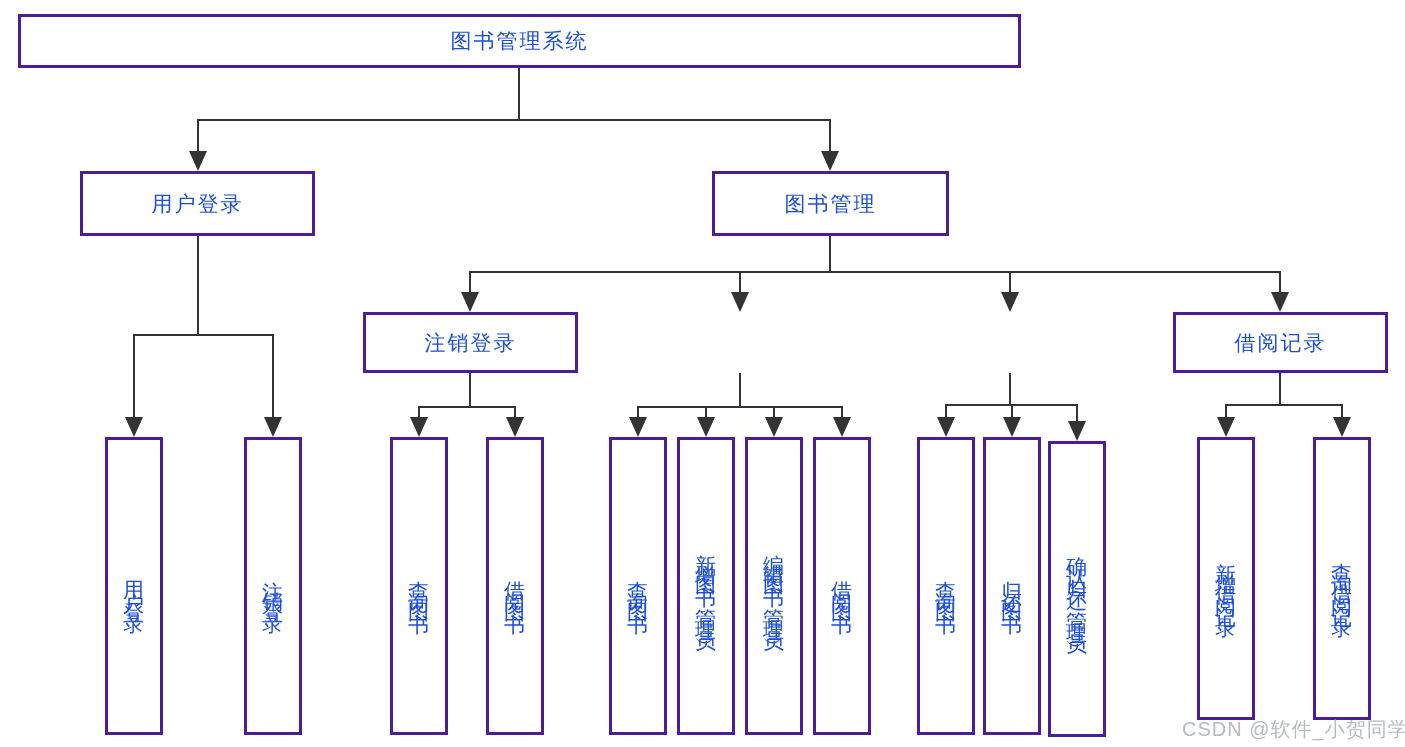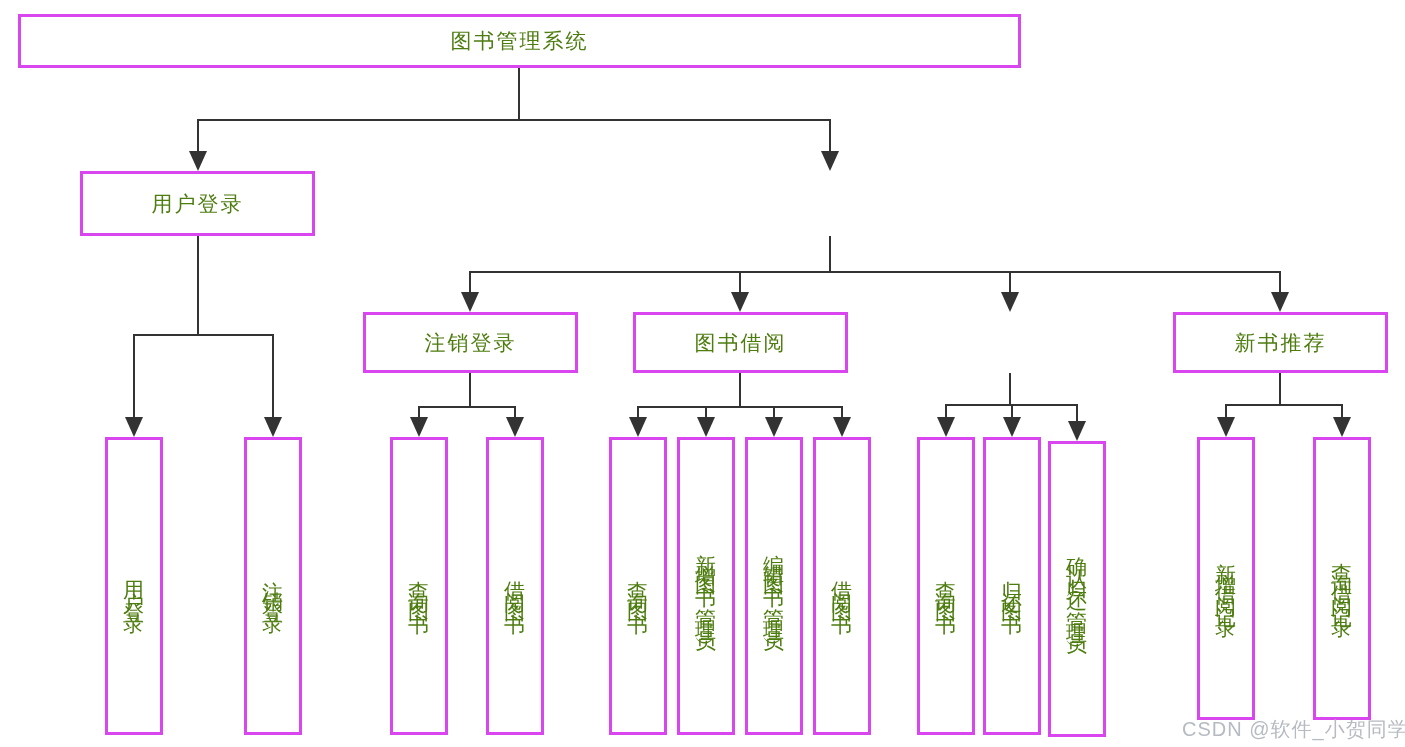--- a/index.html
+++ b/index.html
@@ -2,26 +2,26 @@
 <html><head>
 <meta charset="utf-8">
 <style>
   html,body{margin:0;padding:0;background:#ffffff;}
   body{font-family:"Liberation Sans","DejaVu Sans",sans-serif;}
   #canvas{position:relative;width:1405px;height:747px;background:#ffffff;overflow:hidden;}
 
   .box{
     position:absolute;
     box-sizing:border-box;
-    border:3px solid #d946ef;
+    border:3px solid #4c1d95;
     background:#ffffff;
     display:flex;
     align-items:center;
     justify-content:center;
-    color:#4d7c0f;
+    color:#1d4ed8;
   }
   .hbox{font-size:21px;letter-spacing:2px;}
   .leaf{
     font-size:21px;
     writing-mode:vertical-rl;
     text-orientation:mixed;
     letter-spacing:11px;
     line-height:1;
   }
   .lbl{white-space:nowrap;}
@@ -55,29 +55,29 @@
 
 <div id="canvas">
 
   <div class="box hbox" style="left:18px;top:14px;width:1003px;height:54px;">
     <span class="lbl">图书管理系统</span>
   </div>
 
   <div class="box hbox" style="left:80px;top:171px;width:235px;height:65px;">
     <span class="lbl">用户登录</span>
   </div>
+  <div class="box hbox" style="left:712px;top:171px;width:237px;height:65px;">
+    <span class="lbl">图书管理</span>
+  </div>
 
   <div class="box hbox" style="left:363px;top:312px;width:215px;height:61px;">
     <span class="lbl">注销登录</span>
   </div>
-  <div class="box hbox" style="left:633px;top:312px;width:215px;height:61px;">
-    <span class="lbl">图书借阅</span>
-  </div>
   <div class="box hbox" style="left:1173px;top:312px;width:215px;height:61px;">
-    <span class="lbl">新书推荐</span>
+    <span class="lbl">借阅记录</span>
   </div>
 
   <div class="box leaf" style="left:105px;top:437px;width:58px;height:298px;">
     <span class="lbl">用户登录</span>
   </div>
   <div class="box leaf" style="left:244px;top:437px;width:58px;height:298px;">
     <span class="lbl">注销登录</span>
   </div>
   <div class="box leaf" style="left:390px;top:437px;width:58px;height:298px;">
     <span class="lbl">查询图书</span>

